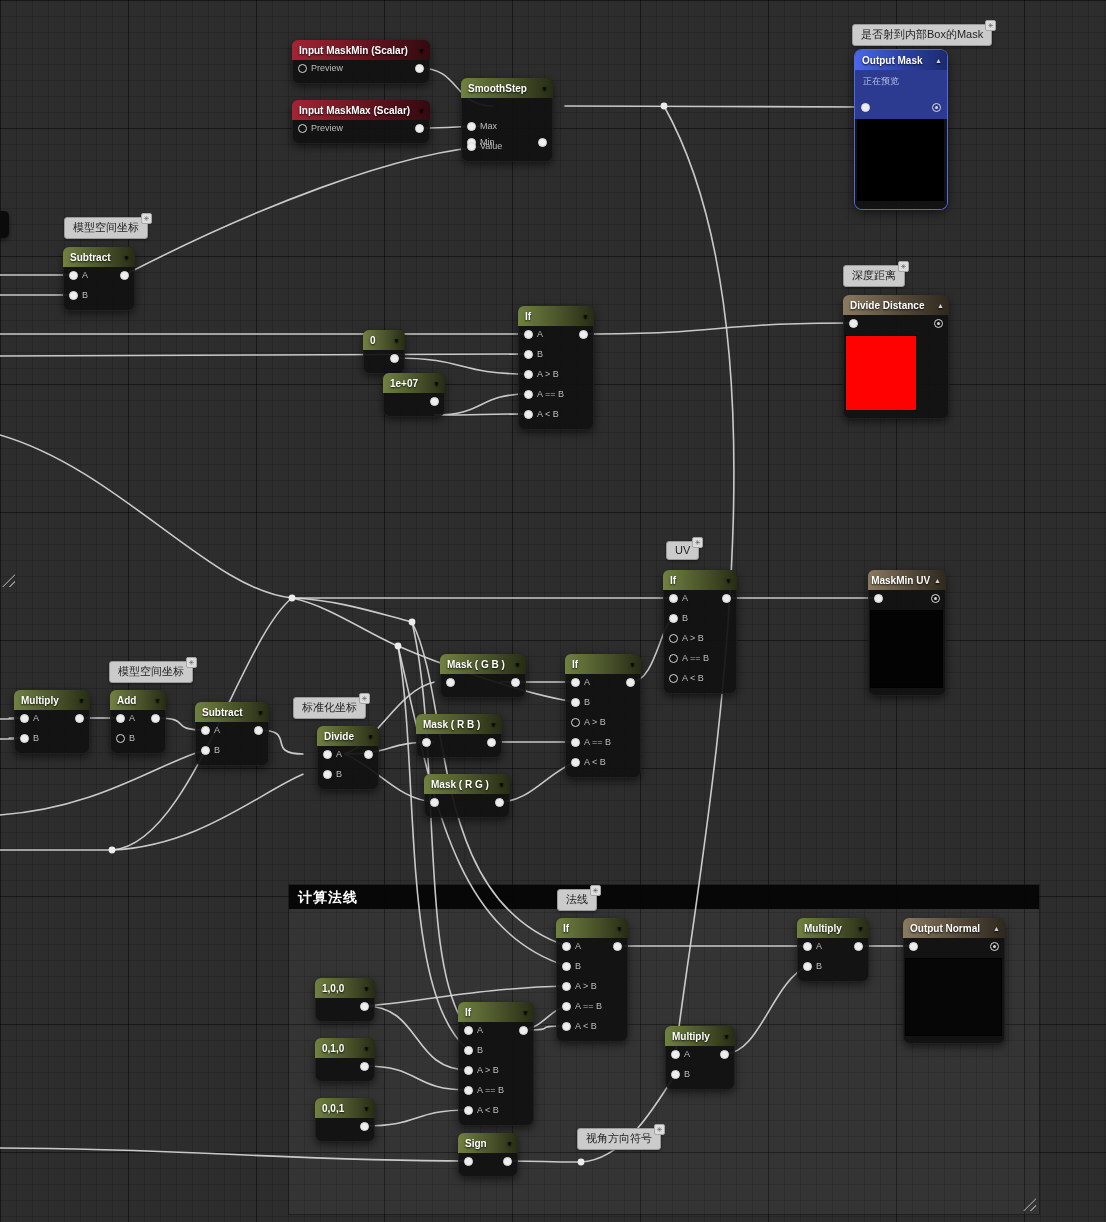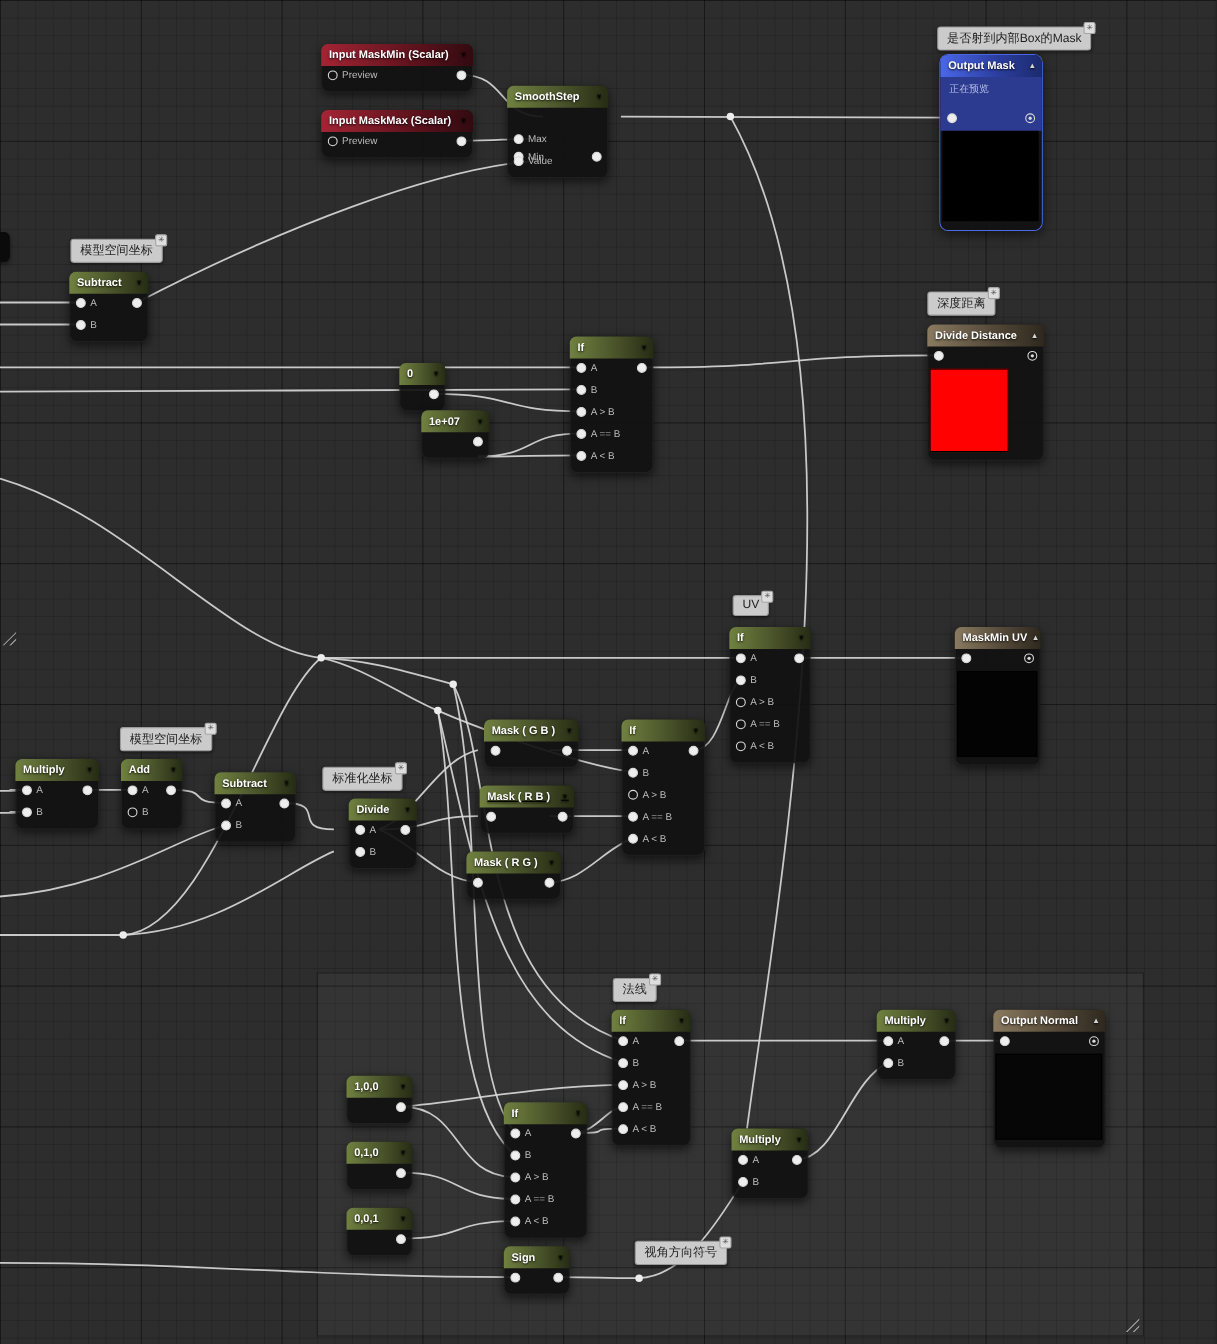--- a/index.html
+++ b/index.html
@@ -25,21 +25,21 @@
   #nodes{position:absolute;left:0;top:0;z-index:3;}
   #bubbles{position:absolute;left:0;top:0;z-index:4;}
   .wire{fill:none;stroke:#dadada;stroke-width:1.6;opacity:.9;}
   .reroute{fill:#ececec;}
   .node{position:absolute;background:rgba(17,17,17,.93);border-radius:7px;
     box-shadow:0 3px 9px rgba(0,0,0,.55),inset 0 0 0 1px rgba(255,255,255,.05);}
   .node-sel{box-shadow:0 0 0 1px #4d6ae8,0 3px 12px rgba(0,0,0,.65);}
   .blue-top{position:absolute;left:0;right:0;background:#2c3b8f;}
   .node-header{position:relative;height:20px;display:flex;align-items:center;gap:4px;padding:0 5px 0 7px;
     border-radius:6px 6px 0 0;font-size:10px;font-weight:bold;color:#fff;
-    text-shadow:0 1px 2px rgba(0,0,0,.9);white-space:nowrap;overflow:hidden;}
+    text-shadow:0 1px 2px rgba(0,0,0,.9);white-space:nowrap;overflow:hidden;justify-content:flex-end;}
   .h-green{background:linear-gradient(to right,#708140 0%,#49532a 55%,#262c14 100%);}
   .h-red{background:linear-gradient(to right,#a42434 0%,#64141f 55%,#320a10 100%);}
   .h-out{background:linear-gradient(to right,#8a7a60 0%,#554a39 55%,#2e281e 100%);}
   .h-blue{background:linear-gradient(to right,#4a67e8 0%,#2c3fa0 55%,#1c2a6e 100%);}
   .hdr-arrow{margin-left:auto;font-size:7px;line-height:1;}
   .hdr-arrow.dark{color:rgba(0,0,0,.6);}
   .hdr-arrow.light{color:#d5d5d5;}
   .row{position:absolute;left:0;right:0;height:20px;}
   .pin{position:absolute;top:50%;width:9px;height:9px;margin-top:-4.5px;border:1.5px solid #d9d9d9;border-radius:50%;}
   .pin.in{left:6px}.pin.out{right:6px}
@@ -53,20 +53,23 @@
   .bubble-icon{position:absolute;top:-5px;right:-5px;width:11px;height:11px;background:#dedede;border:1px solid #a5a5a5;
     border-radius:2px;font-size:7px;line-height:10px;text-align:center;color:#555;}
   .sliver{position:absolute;background:#0b0b0b;border-radius:5px;box-shadow:0 2px 5px rgba(0,0,0,.5);z-index:3;}
   #left-grip{z-index:2;}
 </style>
 </head>
 <body>
 
 <div id="canvas">
   <div id="comment-box" style="left: 288px; top: 884px; width: 752px; height: 331px;">
+    <div class="comment-title">
+      <span>计算法线</span>
+    </div>
     <div class="grip comment-grip"></div>
   </div>
   <svg id="wires" width="1106" height="1222">
       <path d="M419.5,68 C460.2,68 452.8,106 493.5,106" class="wire"></path>
       <path d="M419.5,128 C460.2,128 452.8,126 493.5,126" class="wire"></path>
       <path d="M124.5,275 C250,210 400,150 493.5,146" class="wire"></path>
       <path d="M564.5,106 C730.05,106 699.95,107 865.5,107" class="wire"></path>
       <path d="M664,106 C800,350 700,850 675.5,1054" class="wire"></path>
       <path d="M0,334 C180,334 348.5,334 528.5,334" class="wire"></path>
       <path d="M0,356 C180,356 348.5,354 528.5,354" class="wire"></path>
@@ -348,21 +351,21 @@
       <div class="node" style="left: 440px; top: 654px; width: 86px; height: 44px;">
         <div class="node-header h-green">
           <span class="node-title">Mask ( G B )</span>
           <span class="hdr-arrow dark">▼</span>
         </div>
         <div class="row" style="top: 18px;">
           <div class="pin in conn"></div>
           <div class="pin out conn"></div>
         </div>
       </div>
-      <div class="node" style="left: 436px; top: 714px; width: 86px; height: 44px; text-decoration: underline;">
+      <div class="node" style="left: 416px; top: 714px; width: 86px; height: 44px;">
         <div class="node-header h-green">
           <span class="node-title">Mask ( R B )</span>
           <span class="hdr-arrow dark">▼</span>
         </div>
         <div class="row" style="top: 18px;">
           <div class="pin in conn"></div>
           <div class="pin out conn"></div>
         </div>
       </div>
       <div class="node" style="left: 424px; top: 774px; width: 86px; height: 44px;">

